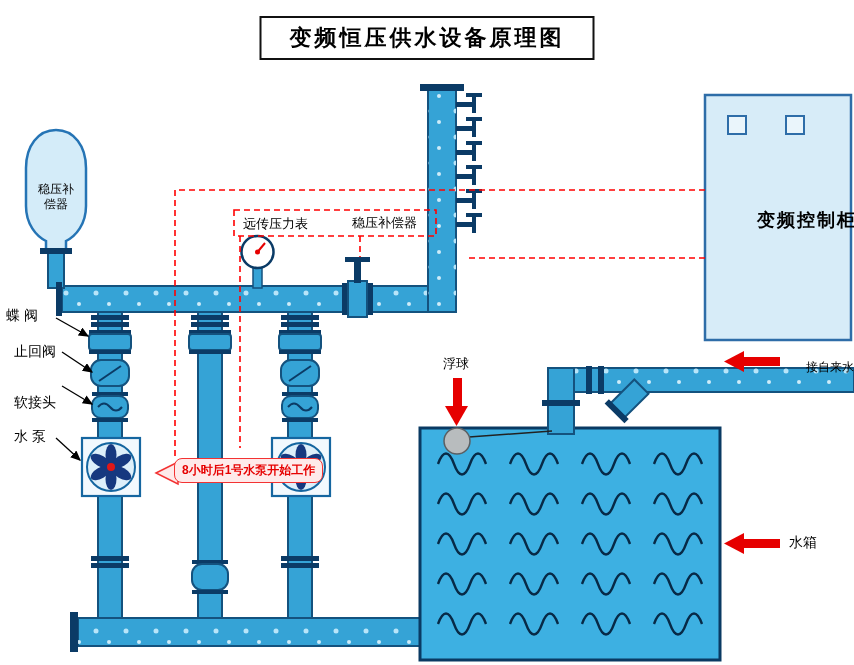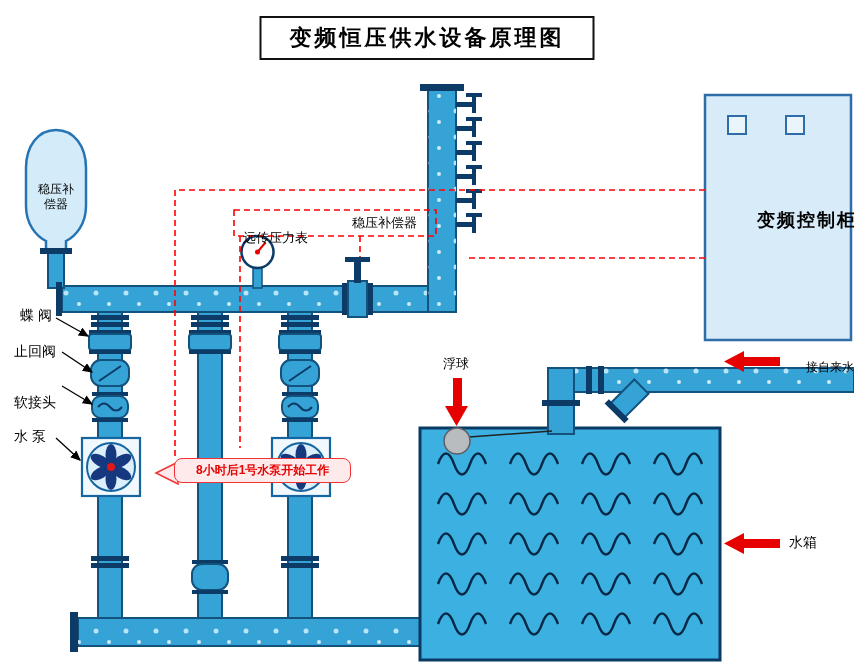--- a/index.html
+++ b/index.html
@@ -19,21 +19,21 @@
     font-size:22px;font-weight:bold;letter-spacing:3px;
     padding:5px 28px;white-space:nowrap;
   }
   .cabinet-lbl{
     position:absolute;z-index:2;left:705px;top:208px;width:146px;
     text-align:center;font-size:18px;font-weight:bold;letter-spacing:2px;color:#000;margin-left:29px;
   }
   .note{
     position:absolute;z-index:2;left:174px;top:458px;
     border:1.5px solid #f33333;background:#feeaea;color:#e60000;
-    font-size:12px;font-weight:bold;padding:3px 21px;border-radius:8px;
+    font-size:12px;font-weight:bold;padding:3px 7px;border-radius:8px;
     white-space:nowrap;
   }
   .f12{font-size:12px}.f13{font-size:13px}.f14{font-size:14px}
 </style>
 </head>
 <body>
 
 <div class="stage">
 
   <svg width="854" height="665" viewBox="0 0 854 665">
@@ -207,26 +207,26 @@
       </g>
     </g>
 
     <polygon points="156,473 178,462 178,484" fill="#feeaea" stroke="#f33333" stroke-width="1.5"></polygon>
   </svg>
 
   <div class="title">变频恒压供水设备原理图</div>
 
   <div class="lbl wrap f12" style="left:33px;top:182px;width:46px;">稳压补偿器</div>
 
-  <div class="lbl f14" style="left:20px;top:307px;">蝶 阀</div>
+  <div class="lbl f14" style="left:6px;top:307px;">蝶 阀</div>
   <div class="lbl f14" style="left:14px;top:343px;">止回阀</div>
   <div class="lbl f14" style="left:14px;top:394px;">软接头</div>
   <div class="lbl f14" style="left:14px;top:428px;">水 泵</div>
 
-  <div class="lbl f13" style="left:243px;top:230px;">远传压力表</div>
+  <div class="lbl f13" style="left:243px;top:216px;">远传压力表</div>
   <div class="lbl f13" style="left:352px;top:215px;">稳压补偿器</div>
 
   <div class="cabinet-lbl">变频控制柜</div>
 
   <div class="lbl f13" style="left:443px;top:356px;">浮球</div>
   <div class="lbl f12" style="left:806px;top:360px;">接自来水</div>
   <div class="lbl f14" style="left:789px;top:534px;text-align:center;">水箱</div>
 
   <div class="note">8小时后1号水泵开始工作</div>
 </div>

